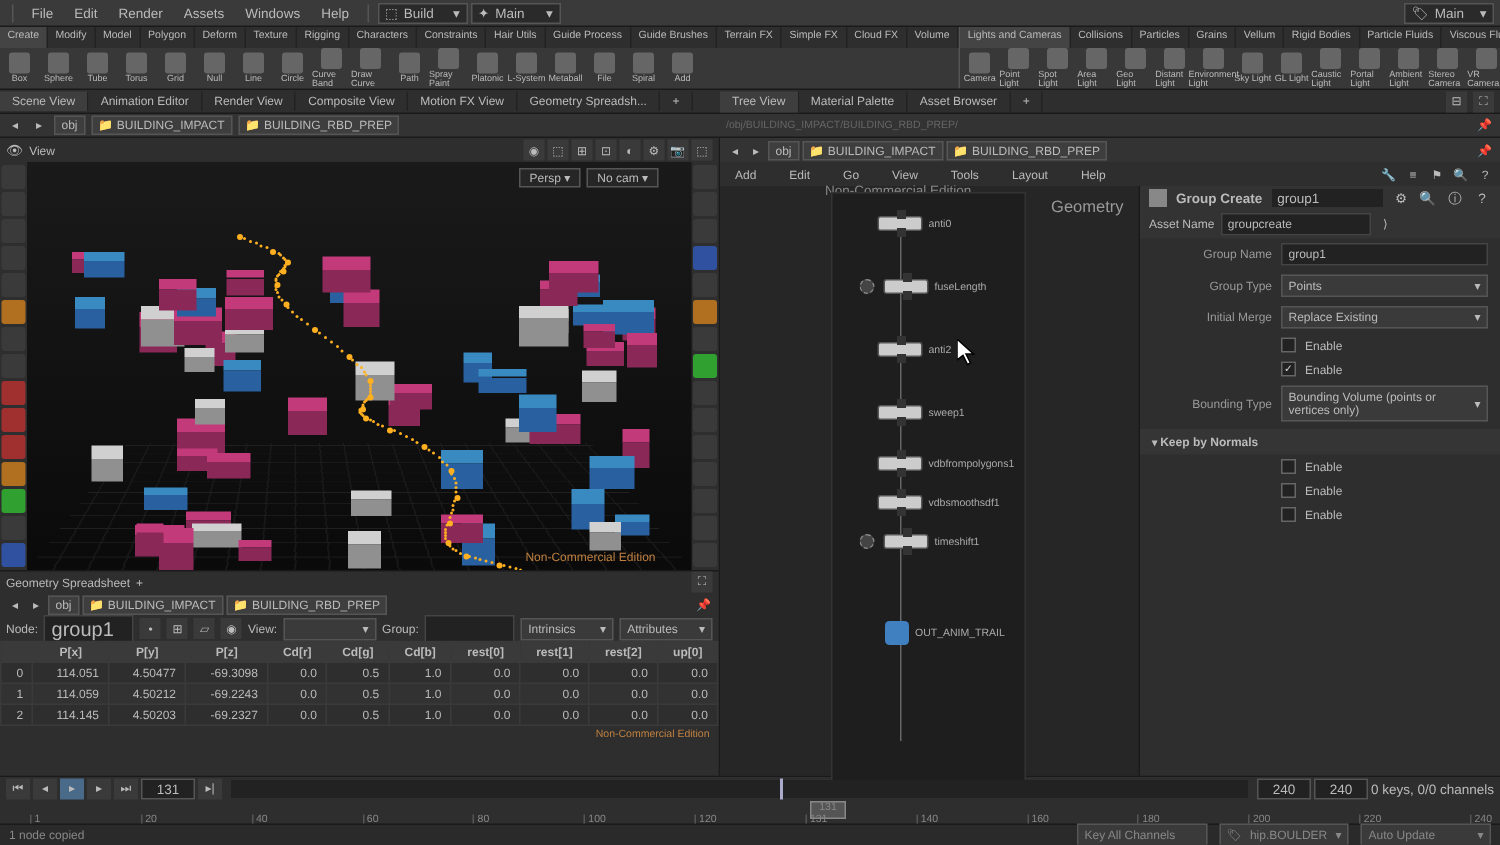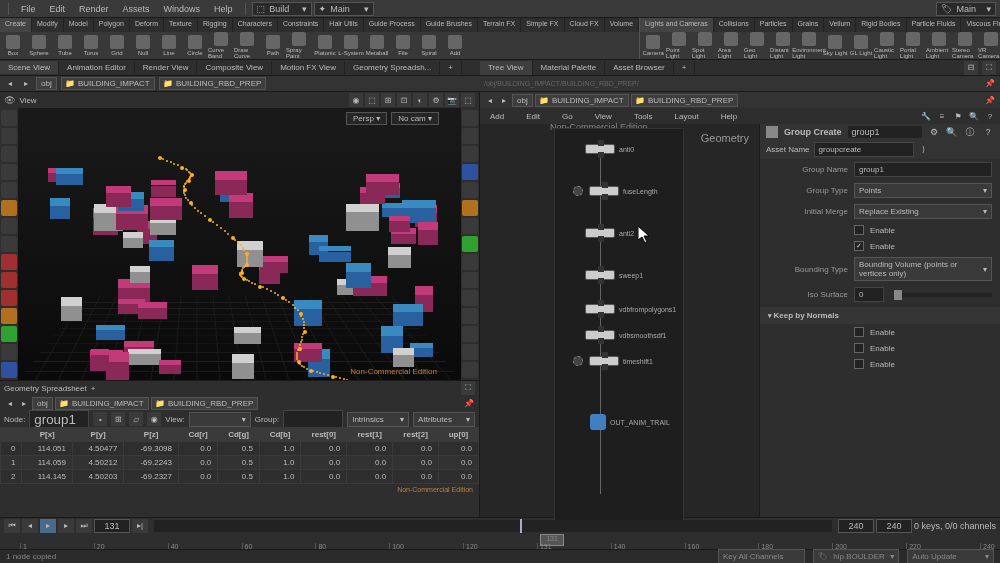--- a/index.html
+++ b/index.html
@@ -1118,27 +1118,20 @@
           <span class="checkbox checked"></span>
           <span>Enable</span>
         </div>
         <div class="param-row">
           <span class="param-label">Bounding Type</span>
           <div class="param-select">
               <span>Bounding Volume (points or vertices only)</span>
               <span>▾</span>
             </div>
         </div>
-        <div class="param-row">
-          <span class="param-label">Iso Surface</span>
-          <div class="param-value" style="flex:0 0 30px">0</div>
-          <div class="slider">
-              <div class="slider-thumb" style="left:0"></div>
-            </div>
-        </div>
         <div class="param-section">Keep by Normals</div>
         <div class="param-row">
           <span class="param-label"></span>
           <span class="checkbox"></span>
           <span>Enable</span>
         </div>
         <div class="param-row">
           <span class="param-label"></span>
           <span class="checkbox"></span>
           <span>Enable</span>

